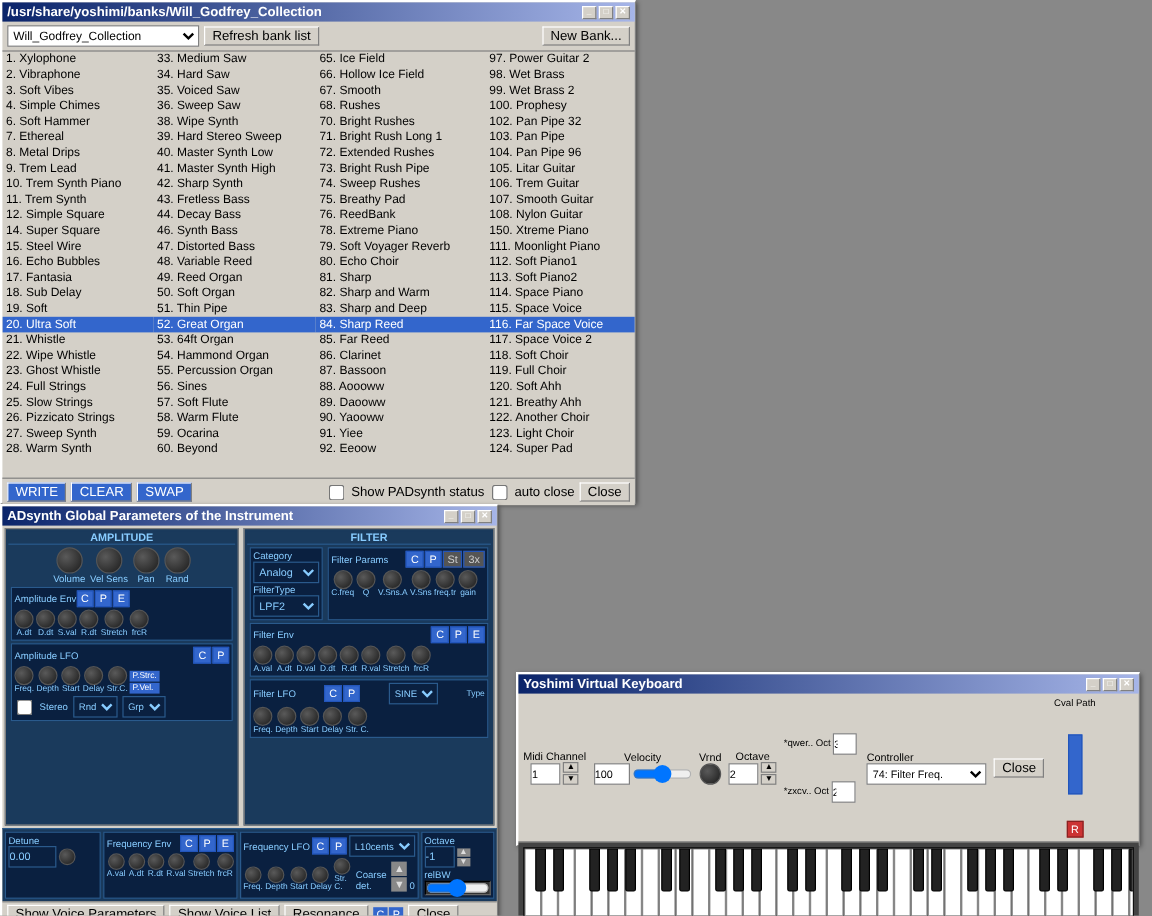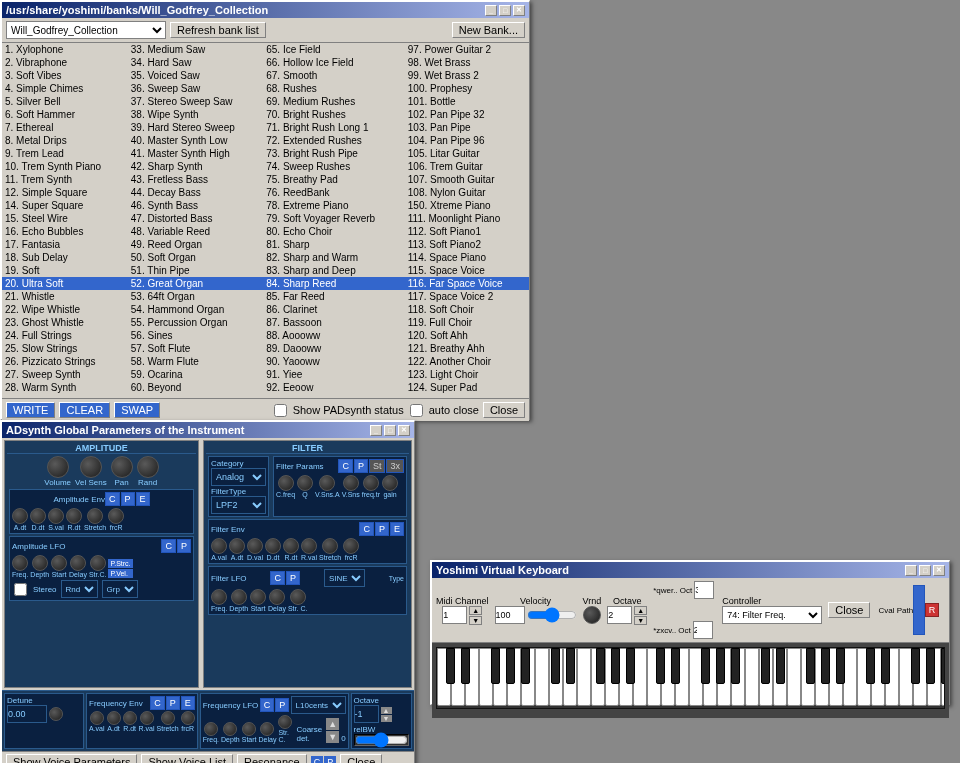--- a/index.html
+++ b/index.html
@@ -356,26 +356,20 @@
             <td>67. Smooth</td>
             <td>99. Wet Brass 2</td>
           </tr>
           <tr>
             <td>4. Simple Chimes</td>
             <td>36. Sweep Saw</td>
             <td>68. Rushes</td>
             <td>100. Prophesy</td>
           </tr>
           <tr>
-            <td>5. Silver Bell</td>
-            <td>37. Stereo Sweep Saw</td>
-            <td>69. Medium Rushes</td>
-            <td>101. Bottle</td>
-          </tr>
-          <tr>
             <td>6. Soft Hammer</td>
             <td>38. Wipe Synth</td>
             <td>70. Bright Rushes</td>
             <td>102. Pan Pipe 32</td>
           </tr>
           <tr>
             <td>7. Ethereal</td>
             <td>39. Hard Stereo Sweep</td>
             <td>71. Bright Rush Long 1</td>
             <td>103. Pan Pipe</td>
@@ -544,21 +538,21 @@
           <div class="knob-small"></div>
           <span class="knob-label" style="color:#88ccff;font-size:8px;">Pan</span>
         </div>
         <div class="knob-group">
           <div class="knob-small"></div>
           <span class="knob-label" style="color:#88ccff;font-size:8px;">Rand</span>
         </div>
       </div>
 
       <div style="border:1px solid #2a5a8c;margin:2px;padding:2px;background:#0a2040;">
-        <div style="display:flex;justify-content:center;align-items:center;">
+        <div style="display:flex;justify-content:flex-start;align-items:center;">
           <span style="font-size:8px;color:#88ccff;">Amplitude Env</span>
           <div class="cp-btn">
             <span>C</span>
             <span>P</span>
             <span>E</span>
           </div>
         </div>
         <div style="display:flex;gap:2px;flex-wrap:wrap;margin-top:2px;">
           <div class="knob-group">
             <div class="knob-small" style="width:16px;height:16px;"></div>
@@ -938,21 +932,21 @@
         <input type="number" value="2" style="width: 20px; font-size: 9px;">
       </div>
     </div>
     <div style="display:flex;flex-direction:column;">
       <span style="font-size:9px;">Controller</span>
       <select style="font-size:9px;width:100px;">
         <option>74: Filter Freq.</option>
       </select>
     </div>
     <button class="btn">Close</button>
-    <div style="display:flex;flex-direction:row;align-items:center;margin-left:2px;">
+    <div style="display:flex;flex-direction:column;align-items:center;margin-left:2px;gap:22px;">
       <span style="font-size:8px;">Cval Path</span>
       <div style="height:50px;width:12px;background:#3366cc;border:1px solid #2255bb;"></div>
       <button style="font-size:9px;background:#cc3333;color:white;border:1px solid #882222;width:14px;height:14px;cursor:pointer;">R</button>
     </div>
   </div>
 
   <div style="background:#444;padding:4px;overflow:hidden;position:relative;height:75px;">
     <div id="piano-keys" style="display:flex;height:62px;position:relative;overflow:hidden;background:#333;border:1px solid #111;">
         <div style="width: 14px; min-width: 14px; height: 58px; background: white; border: 1px solid rgb(136, 136, 136); border-bottom-left-radius: 2px; border-bottom-right-radius: 2px; flex-shrink: 0; cursor: pointer;"></div>
         <div style="width: 14px; min-width: 14px; height: 58px; background: white; border: 1px solid rgb(136, 136, 136); border-bottom-left-radius: 2px; border-bottom-right-radius: 2px; flex-shrink: 0; cursor: pointer;"></div>

